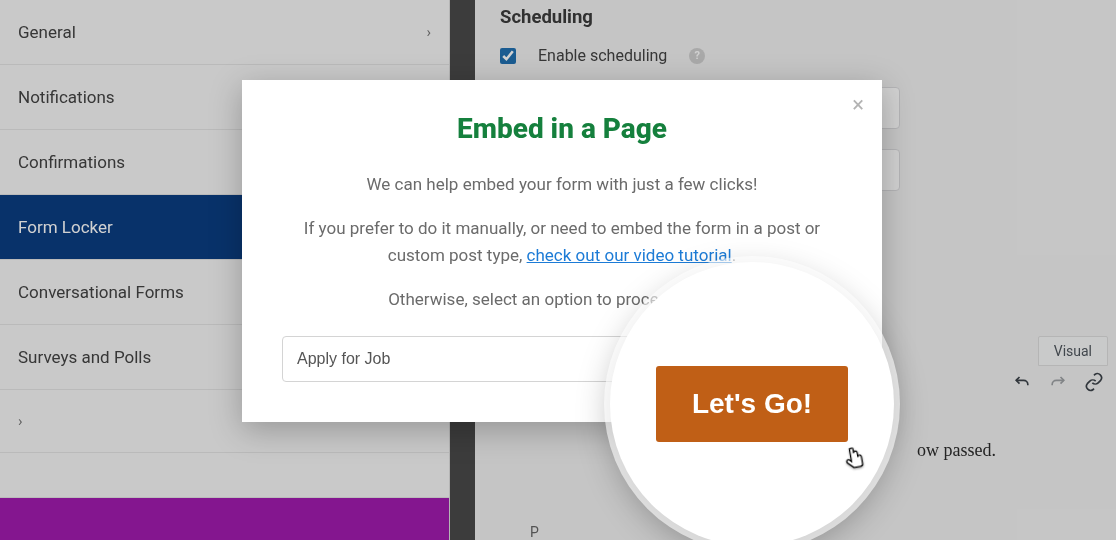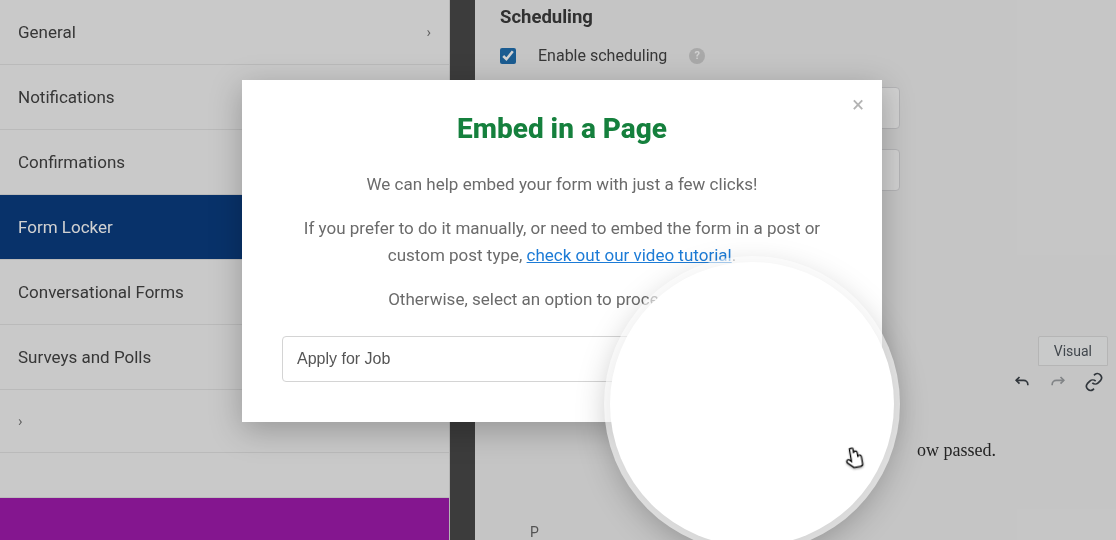--- a/index.html
+++ b/index.html
@@ -292,18 +292,19 @@
   <p>
     <span>If you prefer to do it manually, or need to embed the form in a post or custom post type, </span><a href="#">check out our video tutorial</a><span>.</span>
   </p>
   <p>Otherwise, select an option to proceed wizard.</p>
   <div class="formrow">
     <input type="text" value="Apply for Job" style="">
   </div>
 </div>
 
 <div class="zoom">
+  <button class="lets-go">Let's Go!</button>
   <span class="cursor">
     <svg viewBox="0 0 32 32">
         <path fill="#fff" stroke="#000" stroke-width="1.4" d="M12 3c-.6 0-1 .4-1 1v14l-2-2c-.8-.8-2-.8-2.8 0s-.8 2 0 2.8l6 6c.4.4.9.6 1.4.6H20c1.7 0 3-1.3 3-3v-8c0-1-.9-2-2-2s-2 1-2 2V9c0-1-.9-2-2-2s-2 1-2 2V4c0-.6-.4-1-1-1h-2z"></path>
       </svg>
   </span>
 </div>
 
 </body></html>

